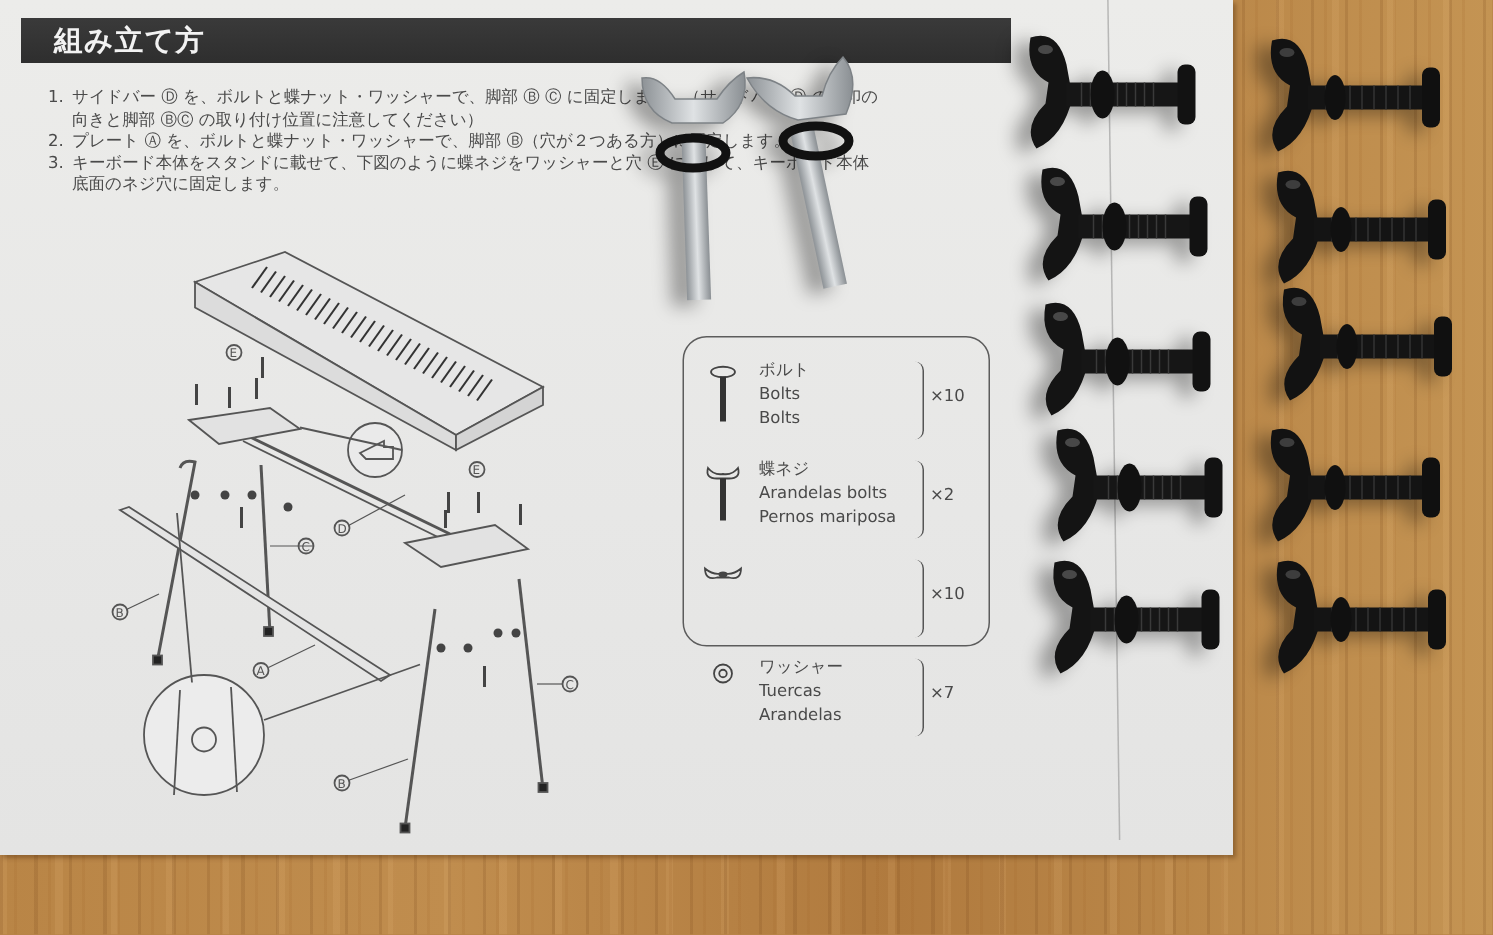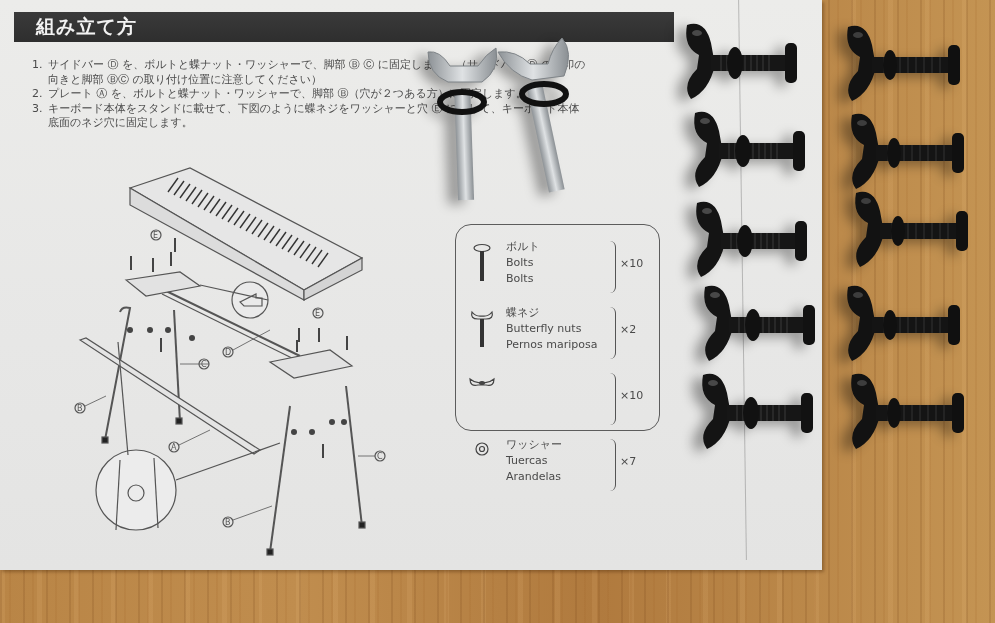--- a/index.html
+++ b/index.html
@@ -228,21 +228,21 @@
       <div class="part-qty">×10</div>
     </div>
 
     <div class="part-row" style="top:80px;">
       <svg class="part-icon" viewBox="0 0 28 40">
         <path d="M4,3 Q2,10 10,10 L18,10 Q26,10 24,3 Q20,8 14,7 Q8,8 4,3 Z" fill="none" stroke="#444" stroke-width="1.2"></path>
         <rect x="12" y="10" width="4" height="28" fill="#333"></rect>
       </svg>
       <div class="part-text">
         <div class="part-jp">蝶ネジ</div>
-        <div>Butterfly nuts</div>
+        <div>Arandelas bolts</div>
         <div>Pernos mariposa</div>
       </div>
       <div class="brace"></div>
       <div class="part-qty">×2</div>
     </div>
 
     <div class="part-row" style="top:146px;">
       <svg class="part-icon" viewBox="0 0 28 40">
         <path d="M2,4 Q2,12 10,10 L18,10 Q26,12 26,4 Q20,9 14,7 Q8,9 2,4 Z" fill="none" stroke="#444" stroke-width="1.2"></path>
         <ellipse cx="14" cy="8" rx="3" ry="2" fill="#444"></ellipse>

